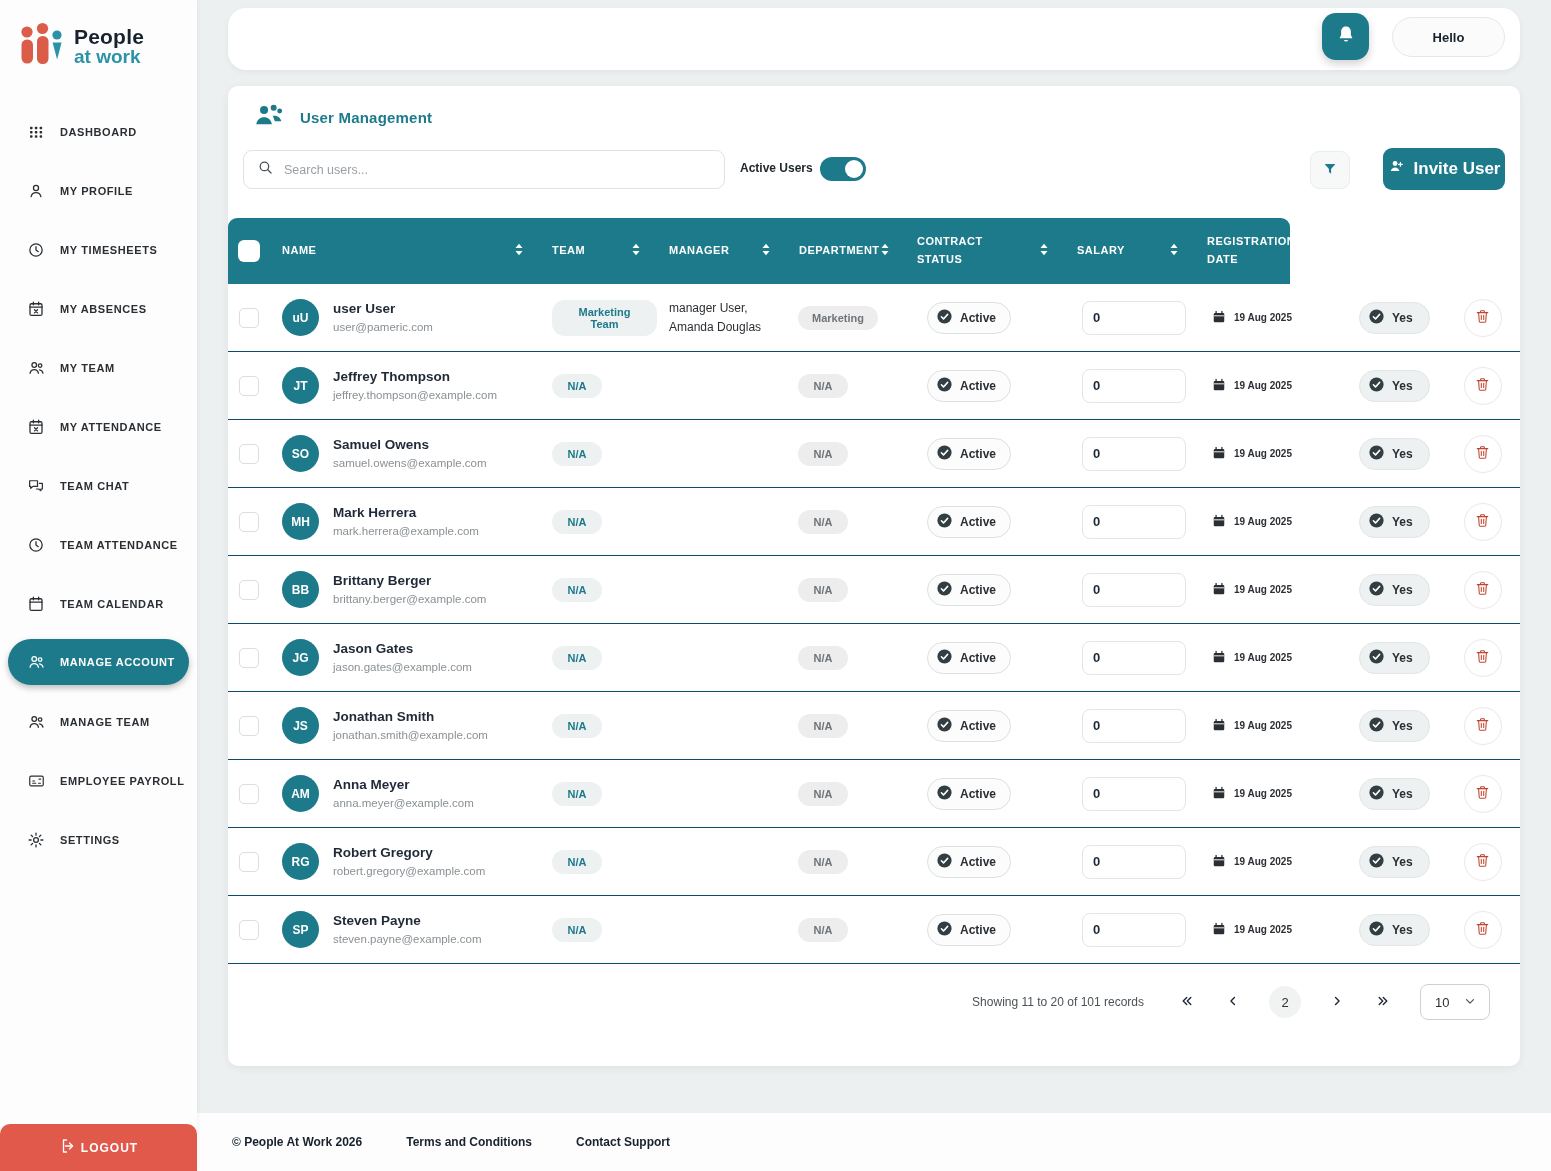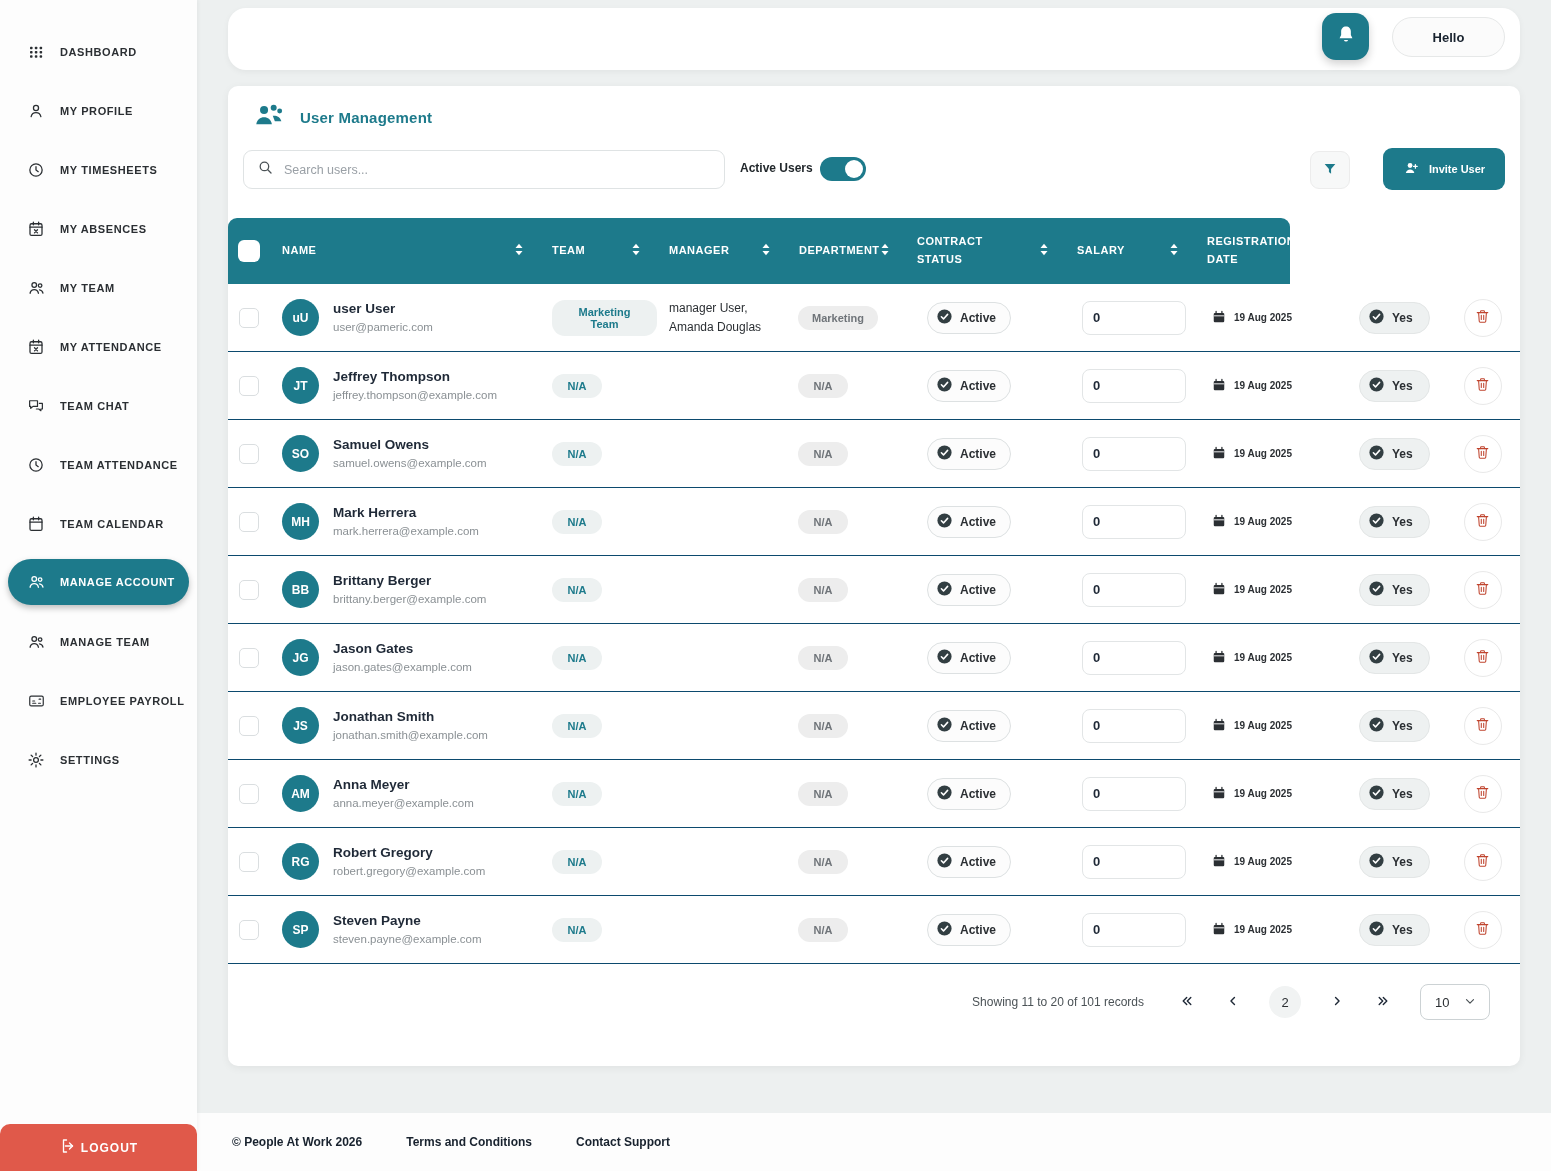--- a/index.html
+++ b/index.html
@@ -44,21 +44,21 @@
   .search-box { position:absolute; left:15px; top:4px; width:482px; height:39px; border:1px solid #dfe3e4;
                 border-radius:9px; display:flex; align-items:center; padding-left:13px; gap:10px; background:#fff; }
   .search-box input { border:none; outline:none; flex:1; font-family:inherit; font-size:12.5px; color:#333; background:transparent; }
   .search-box input::placeholder { color:#9aa0a6; }
   .active-users-label { position:absolute; left:512px; top:15px; font-size:12px; font-weight:600; color:#22282c; }
   .toggle { position:absolute; left:592px; top:11px; width:46px; height:24px; background:#1d7a8b; border-radius:12px; cursor:pointer; }
   .toggle .knob { position:absolute; right:3px; top:3px; width:18px; height:18px; background:#fff; border-radius:50%; }
   .filter-btn { position:absolute; left:1082px; top:5px; width:40px; height:38px; background:#f7f8f8;
                 border:1px solid #ececec; border-radius:9px; display:flex; align-items:center; justify-content:center; cursor:pointer; }
   .invite-btn { position:absolute; left:1155px; top:2px; width:122px; height:42px; background:#1d7a8b; border:none;
-                border-radius:9px; color:#fff; font-family:inherit; font-size:11px; font-weight:700; display:flex;
+                border-radius:9px; color:#fff; font-family:inherit; font-size:17px; font-weight:700; display:flex;
                 align-items:center; justify-content:center; gap:9px; cursor:pointer; }
 
   
   .thead { position:absolute; left:0; top:132px; width:1062px; height:66px; background:#1d7a8b;
            border-radius:9px 9px 0 0; display:grid;
            grid-template-columns:42px 270px 117px 130px 118px 160px 130px 145px 105px 75px; align-items:center; }
   .th { display:flex; align-items:center; justify-content:space-between; padding:0 16px 0 12px; color:#fff; }
   .th .th-label { font-size:11px; font-weight:700; letter-spacing:.5px; white-space:pre-line; line-height:1.6; }
   .th.no-sort { justify-content:flex-start; }
   .th-check { display:flex; align-items:center; justify-content:center; }
@@ -107,20 +107,34 @@
   
   .footer { position:absolute; left:197px; top:1113px; width:1354px; height:58px; background:#fdfdfd;
             display:flex; align-items:center; gap:44px; padding-left:35px; }
   .footer .f-copy { font-size:12px; font-weight:700; color:#18222e; }
   .footer a { font-size:12px; font-weight:700; color:#18222e; text-decoration:none; cursor:pointer; }
 </style>
 </head>
 <body>
 
 <aside class="sidebar">
+  <div class="logo">
+    <svg width="52" height="48" viewBox="0 0 52 48">
+      <circle cx="13" cy="10" r="5.6" fill="#da5c49"></circle>
+      <rect x="7.5" y="17.5" width="11.5" height="24" rx="5.5" fill="#da5c49"></rect>
+      <circle cx="28.5" cy="6.5" r="5.6" fill="#da5c49"></circle>
+      <rect x="23" y="14" width="11.5" height="28" rx="5.5" fill="#da5c49"></rect>
+      <circle cx="43" cy="13" r="4.6" fill="#2b93a8"></circle>
+      <path d="M38.6 20.5h9l-4.5 17z" fill="#2b93a8"></path>
+    </svg>
+    <div class="logo-text">
+      <div class="l1">People</div>
+      <div class="l2">at work</div>
+    </div>
+  </div>
   <nav class="nav" id="nav-list">
   <div class="nav-item">
     <span class="nav-ic">
           <svg width="18" height="18" viewBox="0 0 24 24" fill="currentColor">
             <g>
               <rect x="4" y="5" width="3.4" height="3.4" rx="1"></rect>
               <rect x="10.4" y="5" width="3.4" height="3.4" rx="1"></rect>
               <rect x="16.8" y="5" width="3.4" height="3.4" rx="1"></rect>
               <rect x="4" y="10.6" width="3.4" height="3.4" rx="1"></rect>
               <rect x="10.4" y="10.6" width="3.4" height="3.4" rx="1"></rect>

